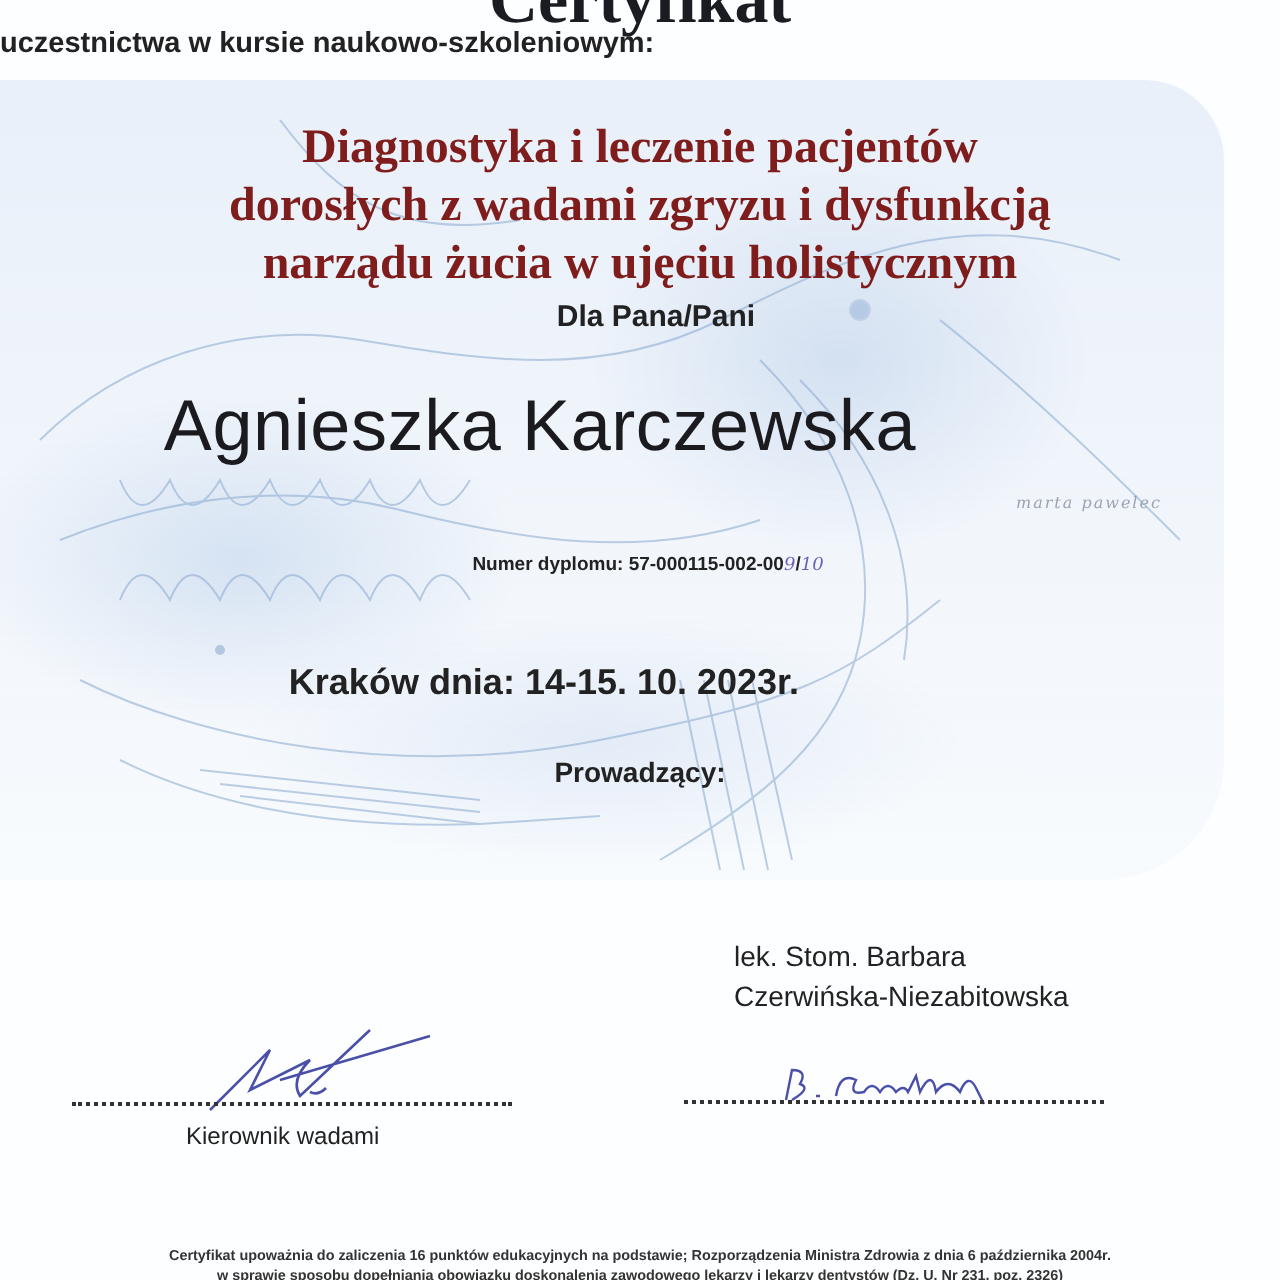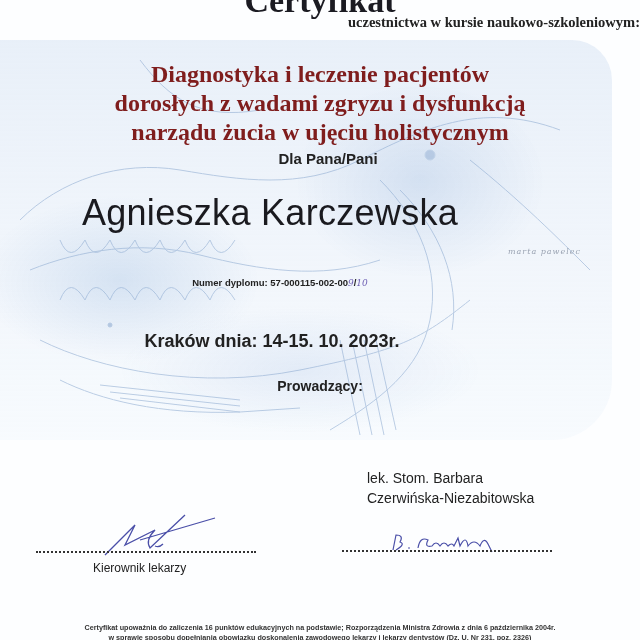--- a/index.html
+++ b/index.html
@@ -20,42 +20,42 @@
       radial-gradient(ellipse 180px 140px at 420px 140px, rgba(150,180,220,0.30), transparent 70%),
       radial-gradient(ellipse 260px 90px at 300px 330px, rgba(170,195,230,0.25), transparent 70%),
       linear-gradient(180deg, rgba(230,238,248,0.9), rgba(244,248,253,0.6));
   }
   .illustration svg { position: absolute; inset: 0; }
   .top-title-fragment {
     position: absolute; top: -18px; left: 0; width: 640px; text-align: center;
     font-family: "Liberation Serif", serif; font-weight: bold; font-size: 34px; color: #1b1b22;
   }
   .subtitle {
-    position: absolute; top: 14px; left: 0; width: 640px; text-align: right;
-    font-family: Liberation Serif, serif; font-weight: bold; font-size: 14.5px; color: #222;
+    position: absolute; top: 14px; left: 0; width: 640px; text-align: left;
+    font-family: Liberation Sans, sans-serif; font-weight: bold; font-size: 14.5px; color: #222;
   }
   .course-title {
     position: absolute; top: 60px; left: 0; width: 640px; text-align: center;
     font-family: "Liberation Serif", serif; font-weight: bold; font-size: 24px; line-height: 29px; color: #7f1d1d;
   }
   .salutation {
     position: absolute; top: 150px; left: 8px; width: 640px; text-align: center;
     font-family: "Liberation Sans", sans-serif; font-weight: bold; font-size: 15px; color: #222;
   }
   .recipient {
     position: absolute; top: 192px; left: 0; width: 540px; text-align: center;
     font-family: Liberation Sans, sans-serif; font-size: 36px; color: #1a1a1f; letter-spacing: 0.3px;
   }
   .artist-sig {
     position: absolute; top: 247px; left: 508px;
     font-family: "DejaVu Serif", serif; font-style: italic; font-size: 8px; color: #9aa3b2; letter-spacing: 1px;
   }
   .diploma {
     position: absolute; top: 277px; left: 0; width: 560px; text-align: center;
-    font-family: "Liberation Sans", sans-serif; font-weight: bold; font-size: 9.5px; color: #222;
+    font-family: "Liberation Sans", sans-serif; font-weight: bold; font-size: 9.5px; color: #222; padding-left: 44px;
   }
   .diploma .hand { font-family: "DejaVu Serif", serif; font-style: italic; font-weight: normal; color: #6d5fb3; font-size: 9px; }
   .place-date {
     position: absolute; top: 331px; left: 0; width: 544px; text-align: center;
     font-family: "Liberation Sans", sans-serif; font-weight: bold; font-size: 18px; color: #222;
   }
   .presenters-heading {
     position: absolute; top: 378px; left: 0; width: 640px; text-align: center;
     font-family: "Liberation Sans", sans-serif; font-weight: bold; font-size: 14px; color: #222;
   }
@@ -132,19 +132,19 @@
   <svg class="sig-svg" style="left:95px;top:510px" width="130" height="50" viewBox="0 0 130 50">
     <path d="M10 45 L40 15 L30 35 L60 20 Q50 30 55 38 L90 5 M45 30 L120 8 M60 36 Q64 38 68 34" fill="none" stroke="#4a4fa8" stroke-width="1.3"></path>
   </svg>
   <svg class="sig-svg" style="left:388px;top:530px" width="130" height="25" viewBox="0 0 130 25">
     <path d="M5 20 L8 5 Q16 5 12 12 Q18 14 8 20 M20 18 h2 M30 18 Q32 6 40 10 Q36 18 44 16 Q48 10 52 16 Q56 10 60 16 Q64 12 66 16 L70 8 L72 16 Q78 4 80 16 Q86 8 92 16 Q96 6 100 14 L104 22" fill="none" stroke="#4a4fa8" stroke-width="1.2"></path>
   </svg>
 
   <div class="sig-line left"></div>
   <div class="sig-line right"></div>
 
-  <div class="role-label">Kierownik lekarzy</div>
+  <div class="role-label">Kierownik wadami</div>
 
   <div class="footer">
     <div>Certyfikat upoważnia do zaliczenia 16 punktów edukacyjnych na podstawie; Rozporządzenia Ministra Zdrowia z dnia 6 października 2004r.</div>
     <div>w sprawie sposobu dopełniania obowiązku doskonalenia zawodowego lekarzy i lekarzy dentystów (Dz. U. Nr 231, poz. 2326)</div>
   </div>
 </div>
 
 </body></html>

